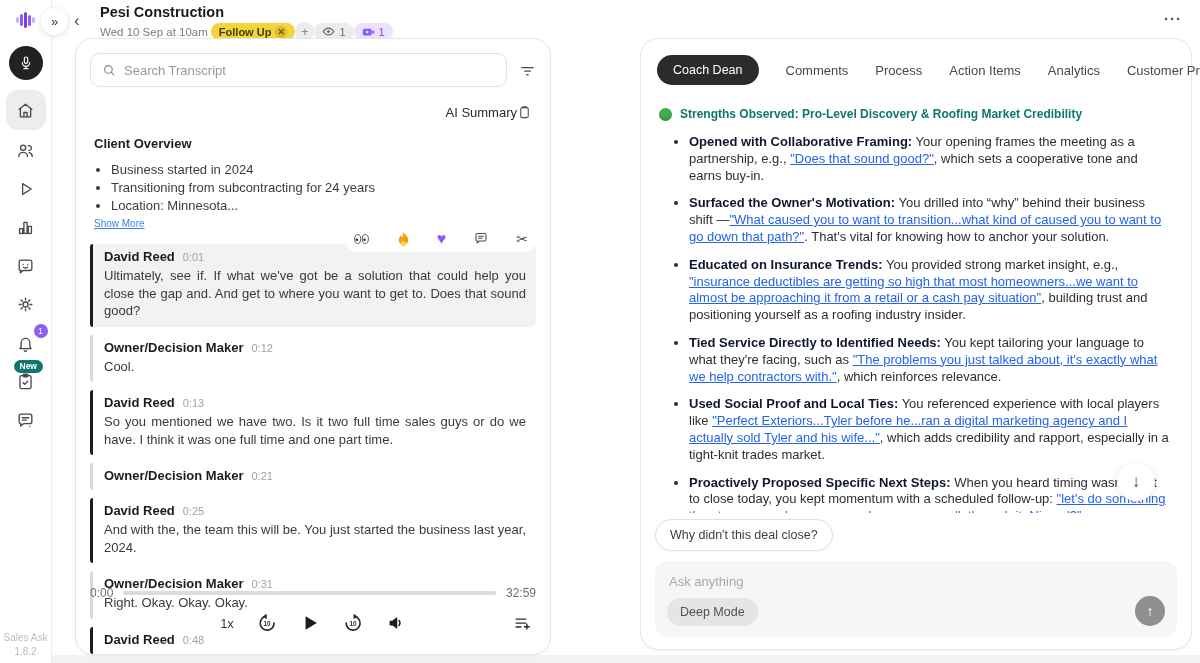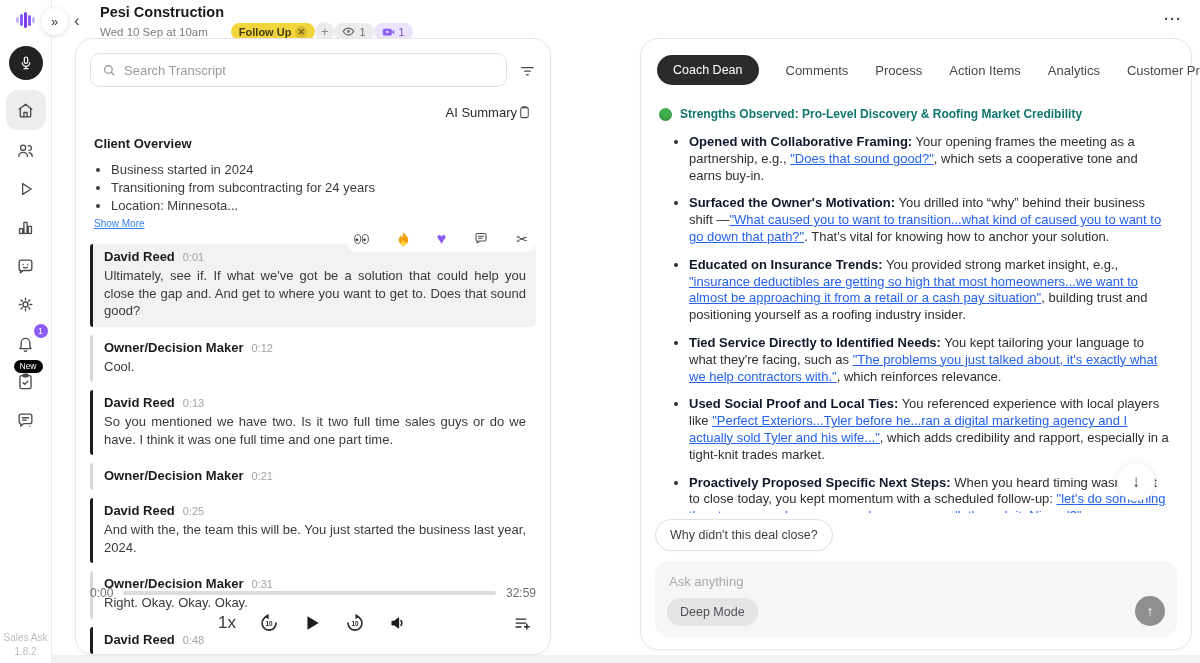--- a/index.html
+++ b/index.html
@@ -17,31 +17,31 @@
   .logo span { display:inline-block; width:2.5px; border-radius:2px; background:#8b5cf6; }
   .logo span:nth-child(1){height:6px;background:#c4b5fd;}
   .logo span:nth-child(2){height:12px;}
   .logo span:nth-child(3){height:16px;background:#7c3aed;}
   .logo span:nth-child(4){height:11px;}
   .logo span:nth-child(5){height:6px;background:#c4b5fd;}
   .mic-btn { width:34px; height:34px; border-radius:50%; background:#222224; margin:6px auto 10px; display:flex; align-items:center; justify-content:center; }
   .nav-item { position:relative; width:40px; height:36px; margin:2.5px auto; display:flex; align-items:center; justify-content:center; color:#4a4a4e; border-radius:12px; }
   .nav-item.active { background:#ededee; height:40px; }
   .nav-badge { position:absolute; top:-1px; right:-2px; min-width:14px; height:14px; border-radius:8px; background:#8b5cf6; color:#fff; font-size:9px; display:flex; align-items:center; justify-content:center; padding:0 3px; }
-  .new-badge { position:absolute; top:-4px; left:8px; background:#000000; color:#fff; font-size:8.5px; border-radius:8px; padding:1.5px 6px; }
+  .new-badge { position:absolute; top:-4px; left:8px; background:#0f766e; color:#fff; font-size:8.5px; border-radius:8px; padding:1.5px 6px;font-weight:bold; }
   .version { position:absolute; bottom:5px; left:0; width:100%; text-align:center; font-size:10px; color:#bcbcc0; line-height:1.35; }
 
   
   .expand-btn { position:absolute; left:41px; top:8px; width:27px; height:27px; border-radius:50%; background:#fff; box-shadow:0 1px 5px rgba(0,0,0,.14); font-size:13px; color:#3a3a3e; z-index:6; }
   .back-btn { position:absolute; left:74px; top:11px; font-size:17px; color:#4a4a4e; }
   .hdr-title { position:absolute; left:100px; top:4px; font-size:14.5px; font-weight:bold; color:#1a1a1d; }
   .hdr-meta { position:absolute; left:100px; top:22px; display:flex; align-items:center; }
   .hdr-date { font-size:11.5px; color:#7c7c80; margin-right:3px; }
   .badge { display:inline-flex; align-items:center; gap:4px; font-size:11px; border-radius:10px; padding:2.5px 8px; }
-  .badge.follow { background:#f2d53c; color:#45400f; font-weight:bold;margin-left:20px; }
+  .badge.follow { background:#f2d53c; color:#45400f; font-weight:bold; }
   .badge.follow .x { width:12px; height:12px; border-radius:50%; background:#d9bd2e; color:#6b5e12; font-size:9px; display:flex; align-items:center; justify-content:center; }
   .badge.plus { background:#ececee; color:#8a8a8e; width:19px; height:19px; border-radius:50%; justify-content:center; padding:0; font-size:13px; }
   .badge.gray { background:#ececee; color:#6a6a6e; }
   .badge.purple { background:#ebe3fb; color:#7a4fd0; }
   .more-btn { position:absolute; left:1164px; top:10px; font-size:15px; letter-spacing:1px; color:#4a4a4e; font-weight:bold; }
 
   .bottom-strip { position:absolute; left:52px; right:0; bottom:0; height:8px; background:#f2f2f3; }
 
   
   .card { position:absolute; background:#fff; border:1px solid #e7e7e9; border-radius:18px; box-shadow:0 1px 3px rgba(0,0,0,.04); }
@@ -70,21 +70,21 @@
   .entry-head { display:flex; align-items:baseline; gap:8px; }
   .speaker { font-weight:bold; font-size:13px; color:#1c1c1f; }
   .time { font-size:11px; color:#a3a3a7; }
   .entry-text { margin-top:3px; font-size:13px; color:#3a3a3d; line-height:17.5px; text-align:justify; }
 
   .player { position:absolute; left:14px; right:14px; bottom:16px; }
   .player-times { display:flex; align-items:center; font-size:12px; color:#6e6e72; }
   .player-bar { flex:1; height:4px; background:#dcdcde; border-radius:2px; margin:0 10px; }
   .player-controls { position:relative; margin-top:12px; height:26px; }
   .controls-center { position:absolute; left:50%; transform:translateX(-50%); display:flex; align-items:center; gap:22px; color:#2b2b2e; }
-  .speed { font-size:17px; color:#3a3a3e; }
+  .speed { font-size:13px; color:#3a3a3e; }
   .playlist-add { position:absolute; right:4px; top:2px; color:#3a3a3e; }
 
   
   .tabs { display:flex; align-items:center; gap:27px; margin:2px 0 4px 2px; flex:0 0 auto; }
   .tab { font-size:13px; color:#49494d; white-space:nowrap; }
   .tab.active { background:#2b2b2d; color:#fff; border-radius:18px; padding:8px 16px; font-size:12.5px; }
   .chat-content { flex:1 1 auto; overflow:hidden; padding:18px 6px 0 4px; }
   .msg-head { display:flex; align-items:center; gap:8px; font-size:12px; font-weight:bold; color:#0f766e; }
   .green-dot { width:13px; height:13px; border-radius:50%; background:#3faf4e; box-shadow:inset 0 -2px 3px rgba(0,0,0,.18); flex:0 0 auto; }
   .coach-bullets { margin:13px 0 0; padding-left:30px; }

